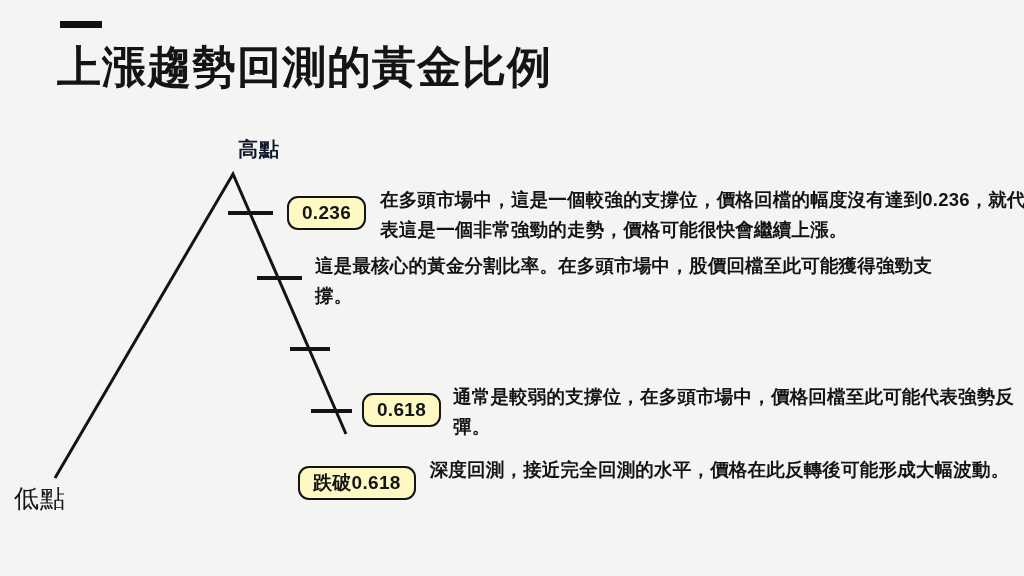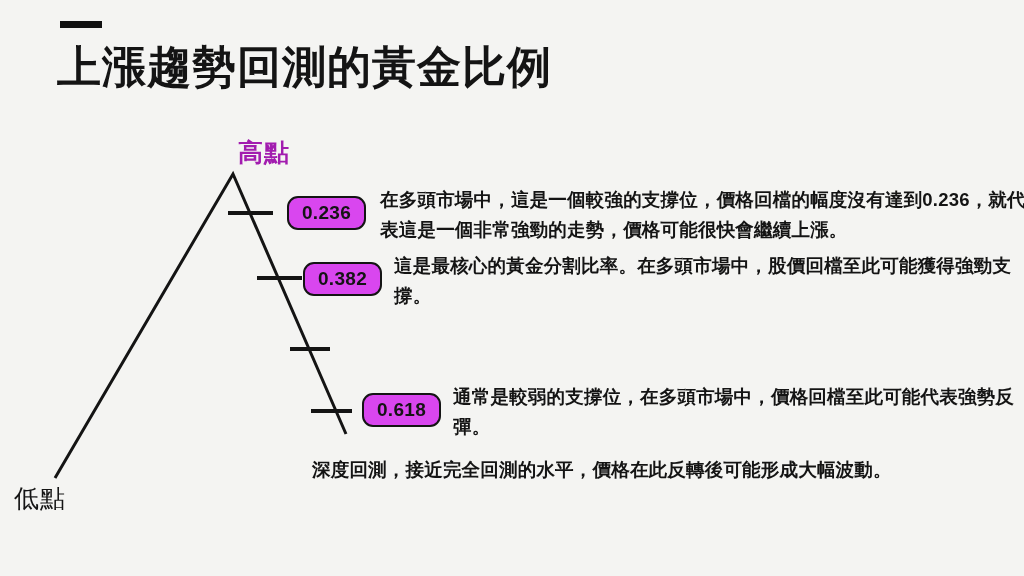--- a/index.html
+++ b/index.html
@@ -48,24 +48,24 @@
     position: absolute;
     left: 0;
     top: 0;
     width: 470px;
     height: 576px;
   }
   .label-high {
     position: absolute;
     left: 238px;
     top: 136px;
-    font-size: 25px;
+    font-size: 20px;
     font-weight: 700;
     letter-spacing: 1px;
-    color: #a21caf;
+    color: #0f172a;
     white-space: nowrap;
   }
   .label-low {
     position: absolute;
     left: 14px;
     top: 482px;
     font-size: 25px;
     font-weight: 400;
     letter-spacing: 1px;
     color: #141414;
@@ -75,21 +75,21 @@
   
   .row {
     position: absolute;
     display: flex;
     align-items: flex-start;
   }
   .badge {
     flex: 0 0 auto;
     border: 2.5px solid #141414;
     border-radius: 11px;
-    background: #d946ef;
+    background: #fef9c3;
     font-size: 19px;
     font-weight: 700;
     color: #141414;
     padding: 5px 13px 6px 13px;
     line-height: 1;
     letter-spacing: 0.3px;
     white-space: nowrap;
     text-align: center;
   }
   .desc {
@@ -134,27 +134,27 @@
     <div class="label-high">高點</div>
     <div class="label-low">低點</div>
   </div>
 
   <div class="row row-0236">
     <div class="badge">0.236</div>
     <div class="desc">在多頭市場中，這是一個較強的支撐位，價格回檔的幅度沒有達到0.236，就代表這是一個非常強勁的走勢，價格可能很快會繼續上漲。</div>
   </div>
 
   <div class="row row-0382">
-    <div class="badge">0.382</div>
     <div class="desc">這是最核心的黃金分割比率。在多頭市場中，股價回檔至此可能獲得強勁支撐。</div>
   </div>
 
 
   <div class="row row-0618">
     <div class="badge">0.618</div>
     <div class="desc">通常是較弱的支撐位，在多頭市場中，價格回檔至此可能代表強勢反彈。</div>
   </div>
 
   <div class="row row-break">
+    <div class="badge">跌破0.618</div>
     <div class="desc">深度回測，接近完全回測的水平，價格在此反轉後可能形成大幅波動。</div>
   </div>
 
 </div>
 
 </body></html>

